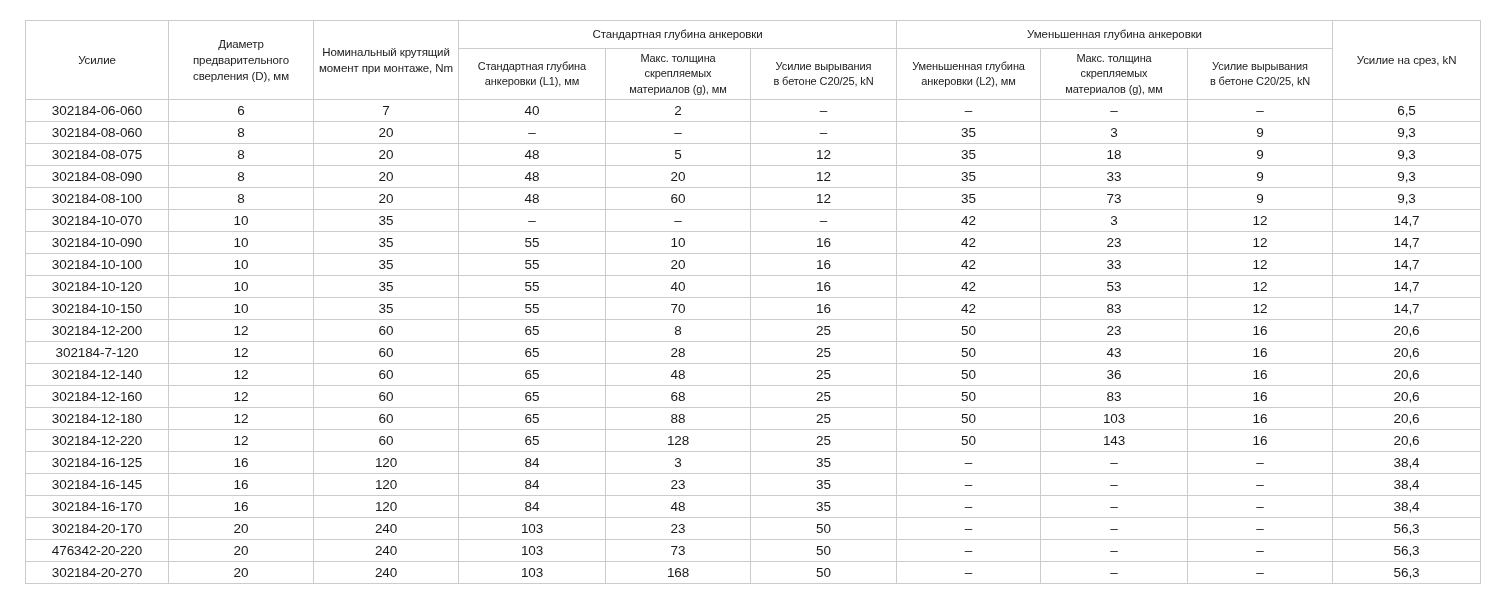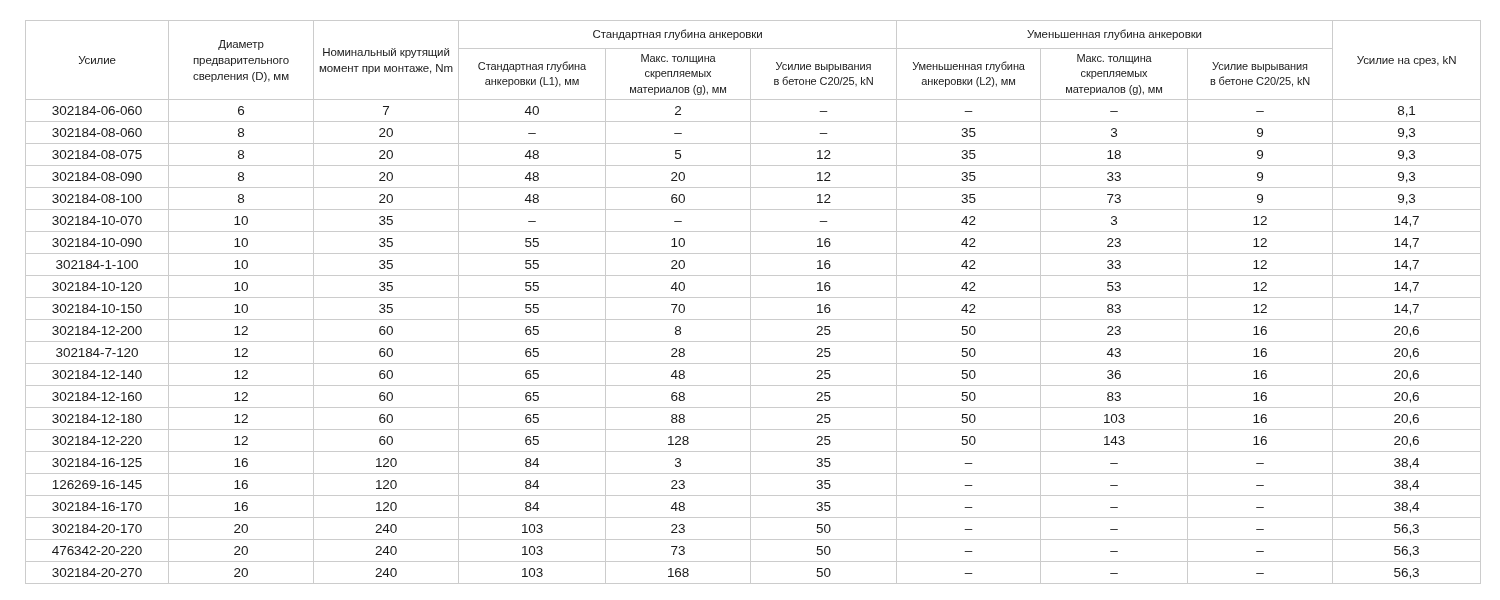--- a/index.html
+++ b/index.html
@@ -104,21 +104,21 @@
         <tr>
           <td>302184-06-060</td>
           <td>6</td>
           <td>7</td>
           <td>40</td>
           <td>2</td>
           <td>–</td>
           <td>–</td>
           <td>–</td>
           <td>–</td>
-          <td>8,1</td>
+          <td>6,5</td>
         </tr>
         <tr>
           <td>302184-08-060</td>
           <td>8</td>
           <td>20</td>
           <td>–</td>
           <td>–</td>
           <td>–</td>
           <td>35</td>
           <td>3</td>
@@ -179,21 +179,21 @@
           <td>35</td>
           <td>55</td>
           <td>10</td>
           <td>16</td>
           <td>42</td>
           <td>23</td>
           <td>12</td>
           <td>14,7</td>
         </tr>
         <tr>
-          <td>302184-1-100</td>
+          <td>302184-10-100</td>
           <td>10</td>
           <td>35</td>
           <td>55</td>
           <td>20</td>
           <td>16</td>
           <td>42</td>
           <td>33</td>
           <td>12</td>
           <td>14,7</td>
         </tr>
@@ -299,21 +299,21 @@
           <td>120</td>
           <td>84</td>
           <td>3</td>
           <td>35</td>
           <td>–</td>
           <td>–</td>
           <td>–</td>
           <td>38,4</td>
         </tr>
         <tr>
-          <td>126269-16-145</td>
+          <td>302184-16-145</td>
           <td>16</td>
           <td>120</td>
           <td>84</td>
           <td>23</td>
           <td>35</td>
           <td>–</td>
           <td>–</td>
           <td>–</td>
           <td>38,4</td>
         </tr>

